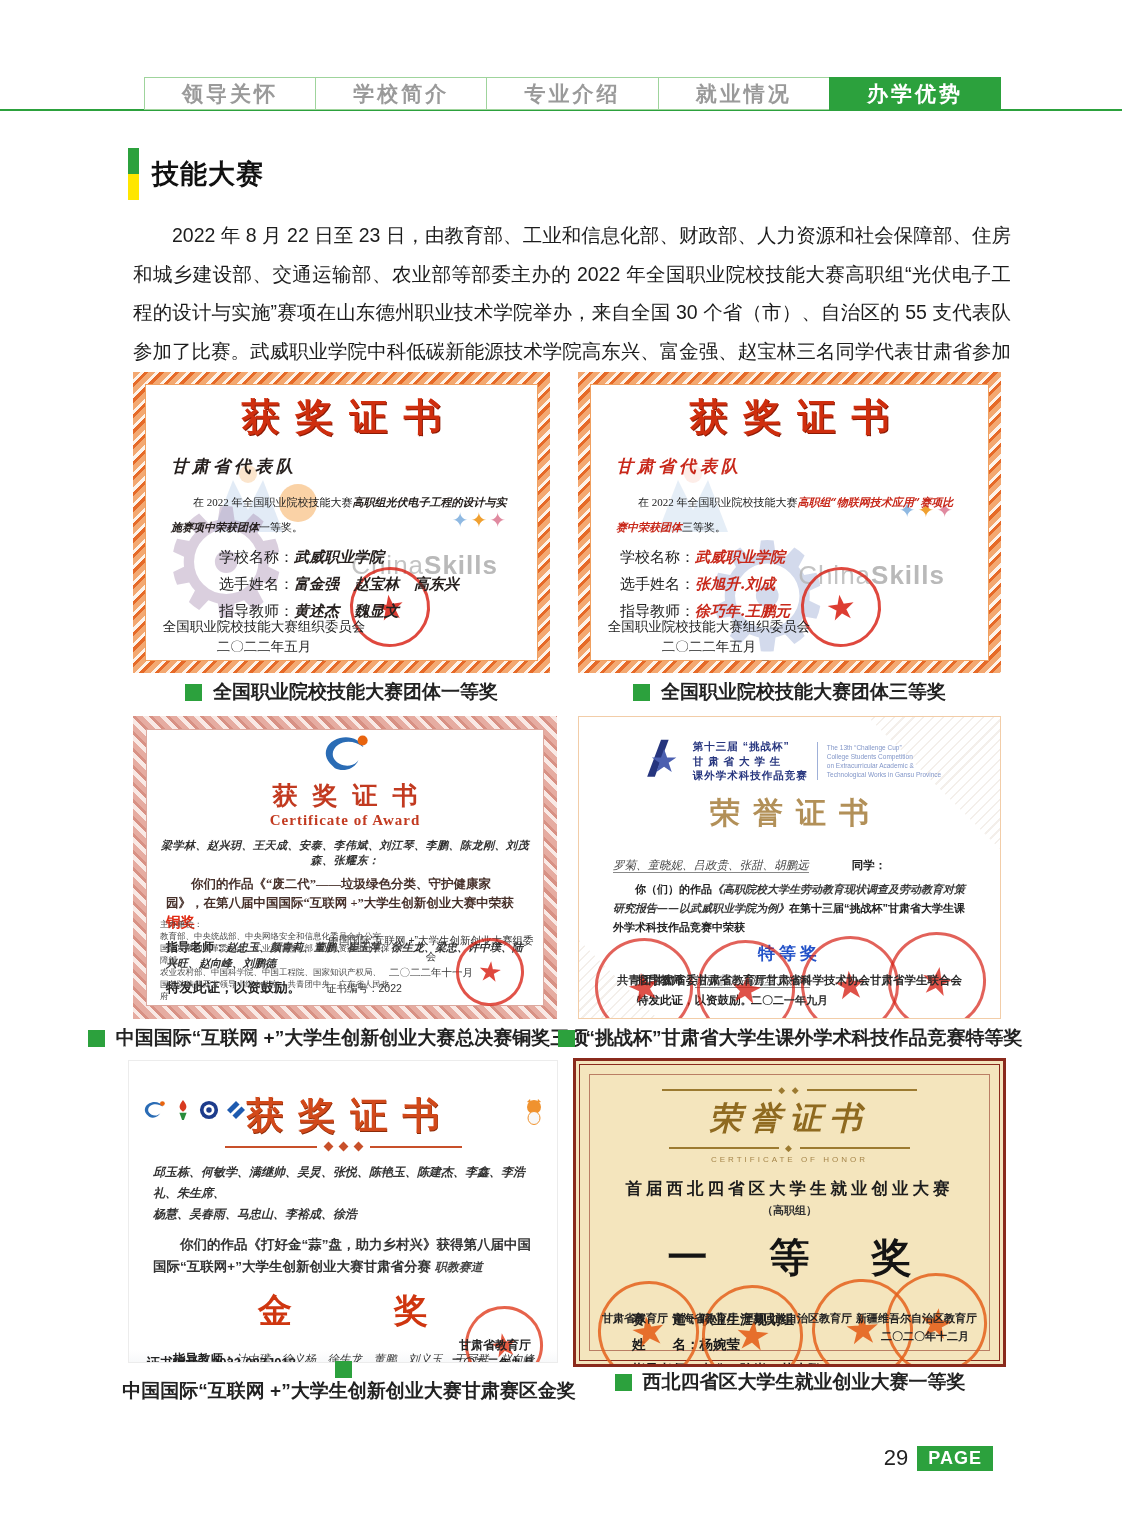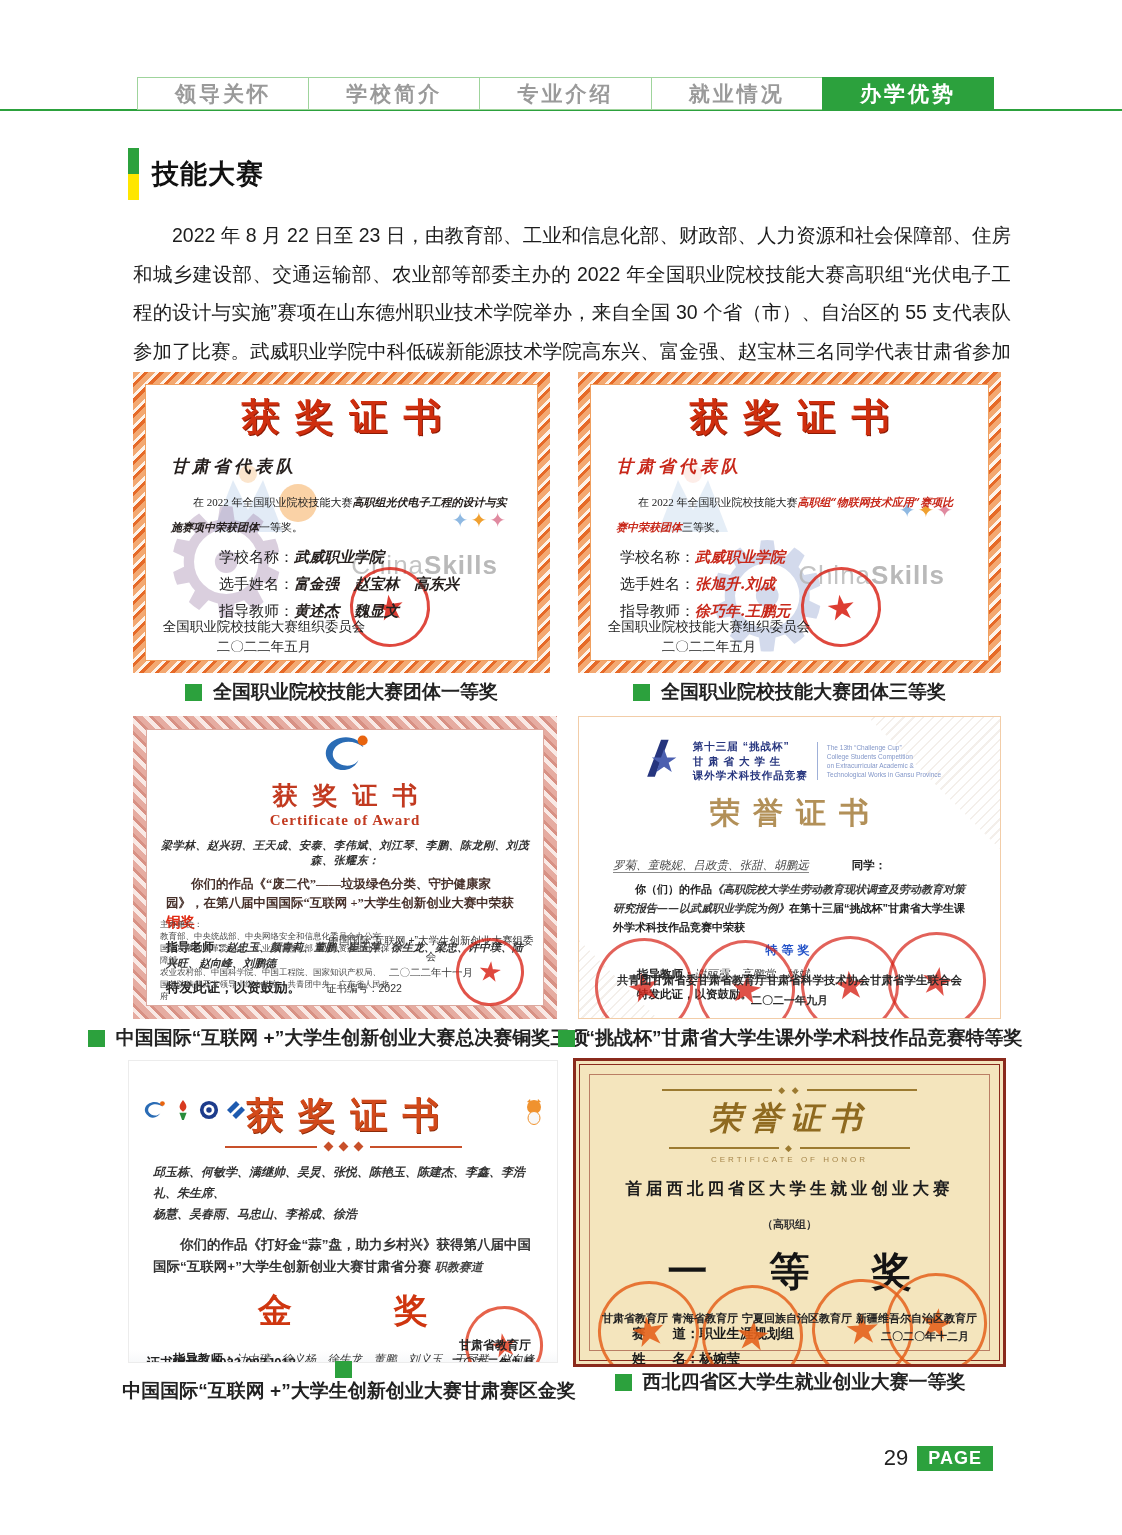--- a/index.html
+++ b/index.html
@@ -1,21 +1,21 @@
 <!DOCTYPE html>
 <html><head>
 <meta charset="utf-8">
 <style>
   html,body { margin:0; padding:0; }
   body {
     width:1122px; height:1535px; position:relative; background:#ffffff;
     font-family:"Liberation Sans", sans-serif; color:#1c1c1c; overflow:hidden;
   }
   
-  .tabbar { position:absolute; left:137px; top:77px; width:857px; height:33px; display:flex; z-index:3; }
+  .tabbar { position:absolute; left:144px; top:77px; width:857px; height:33px; display:flex; z-index:3; }
   .tab {
     flex:1; display:flex; align-items:center; justify-content:center;
     border:1px solid #9fd49c; border-right:none; background:#fff;
     font-size:21px; font-weight:bold; color:#9a9a9a; letter-spacing:3px;
   }
   .tab:last-child { border-right:1px solid #9fd49c; }
   .tab.active { background:#2ca13d; border-color:#2ca13d; color:#fff; }
   .tab-underline { position:absolute; left:0; top:109px; width:1122px; height:2px; background:#2ca13d; }
 
   
@@ -88,21 +88,21 @@
   .cw-cn { color:#26357e; font-weight:bold; font-size:10.5px; line-height:14.5px; letter-spacing:1px; }
   .cw-div { width:1px; height:38px; background:#9fb0d8; }
   .cw-en { color:#8296c8; font-size:6.5px; line-height:9px; }
   .cw-title { text-align:center; margin-top:10px; font-family:"Liberation Serif",serif; font-weight:bold;
     font-size:30px; letter-spacing:13px; text-indent:13px; color:#b29058; position:relative; z-index:1; }
   .cw-names { margin:24px 34px 0; font-size:11.5px; color:#222; position:relative; z-index:1; }
   .cw-names .u { font-family:"DejaVu Serif",serif; font-style:italic; color:#444; border-bottom:1px solid #888; }
   .cw-names b { font-weight:bold;padding-left:40px; }
   .cw-body { margin:7px 34px 0; font-size:11px; line-height:18px; color:#222; font-weight:bold; text-indent:2em; position:relative; z-index:1; }
   .cw-body .work { font-family:"DejaVu Serif",serif; font-style:italic; font-weight:bold; color:#3a3a3a; }
-  .cw-award { text-align:center; margin-top:6px; color:#2352c8; font-weight:bold; font-size:12px; letter-spacing:4px; position:relative; z-index:1; }
+  .cw-award { text-align:center; margin-top:6px; color:#2352c8; font-weight:bold; font-size:17px; letter-spacing:4px; position:relative; z-index:1; }
   .cw-teachers { margin:8px 0 0 58px; font-size:11.5px; font-weight:bold; color:#222; position:relative; z-index:1; }
   .cw-teachers .u { font-family:"DejaVu Serif",serif; font-style:italic; font-weight:normal; color:#444; border-bottom:1px solid #888; }
   .cw-issue { margin:5px 0 0 58px; font-size:11.5px; font-weight:bold; color:#222; position:relative; z-index:1; }
   .cw-orgs { position:absolute; left:26px; right:26px; bottom:52px; display:flex; justify-content:center;
     font-size:11.5px; font-weight:bold; color:#2a2a2a; z-index:3; }
   .cw-date { position:absolute; left:0; right:0; bottom:32px; text-align:center; font-size:11px; font-weight:bold; color:#2a2a2a; z-index:3; }
   .cw-seal { width:92px; height:92px; border:3px solid rgba(214,32,20,.7); color:rgba(214,32,20,.78); font-size:34px; z-index:2; }
 
   
   .cert-g { border:1px solid #ececec; }
@@ -135,21 +135,21 @@
   .cert-t .inner { position:relative; width:100%; height:100%; }
   .ct-titlewrap { margin-top:24px; text-align:center; }
   .ct-flourish { display:flex; align-items:center; justify-content:center; gap:6px; color:#8f6a20; }
   .ct-flourish .ln { width:110px; height:1.5px; background:#9c7a30; }
   .ct-flourish .dt { font-size:9px; letter-spacing:2px; color:#9c7a30; }
   .ct-title { font-family:"DejaVu Serif",serif; font-style:italic; font-weight:bold; font-size:32px;
     letter-spacing:8px; color:#8f6a20; margin:2px 0; }
   .ct-sub { font-size:8px; letter-spacing:3px; color:#a5854a; margin-top:2px; }
   .ct-event { text-align:center; margin-top:14px; font-family:"Liberation Serif",serif; font-weight:bold;
     font-size:16.5px; letter-spacing:4px; color:#1c1c1c; }
-  .ct-group { text-align:center; font-size:11px; font-weight:bold; color:#333; margin-top:17px; }
+  .ct-group { text-align:center; font-size:11px; font-weight:bold; color:#333; margin-top:3px; }
   .ct-award { text-align:center; margin-top:12px; font-family:"Liberation Serif",serif; font-weight:bold;
     font-size:40px; letter-spacing:26px; text-indent:26px; color:#141414; }
   .ct-fields { margin:22px 0 0 56px; font-family:"Liberation Serif",serif; font-weight:bold;
     font-size:13.5px; line-height:25px; color:#1a1a1a; }
   .ct-orgs { position:absolute; left:26px; right:26px; bottom:62px; display:flex; justify-content:space-between;
     font-size:11px; font-weight:bold; color:#222; z-index:3; }
   .ct-date { position:absolute; right:34px; bottom:44px; font-size:11px; font-weight:bold; color:#222; z-index:3; }
   .ct-seal { width:95px; height:95px; border:3px solid rgba(228,98,28,.85); color:rgba(228,98,28,.9); font-size:36px; z-index:2; }
 
   

